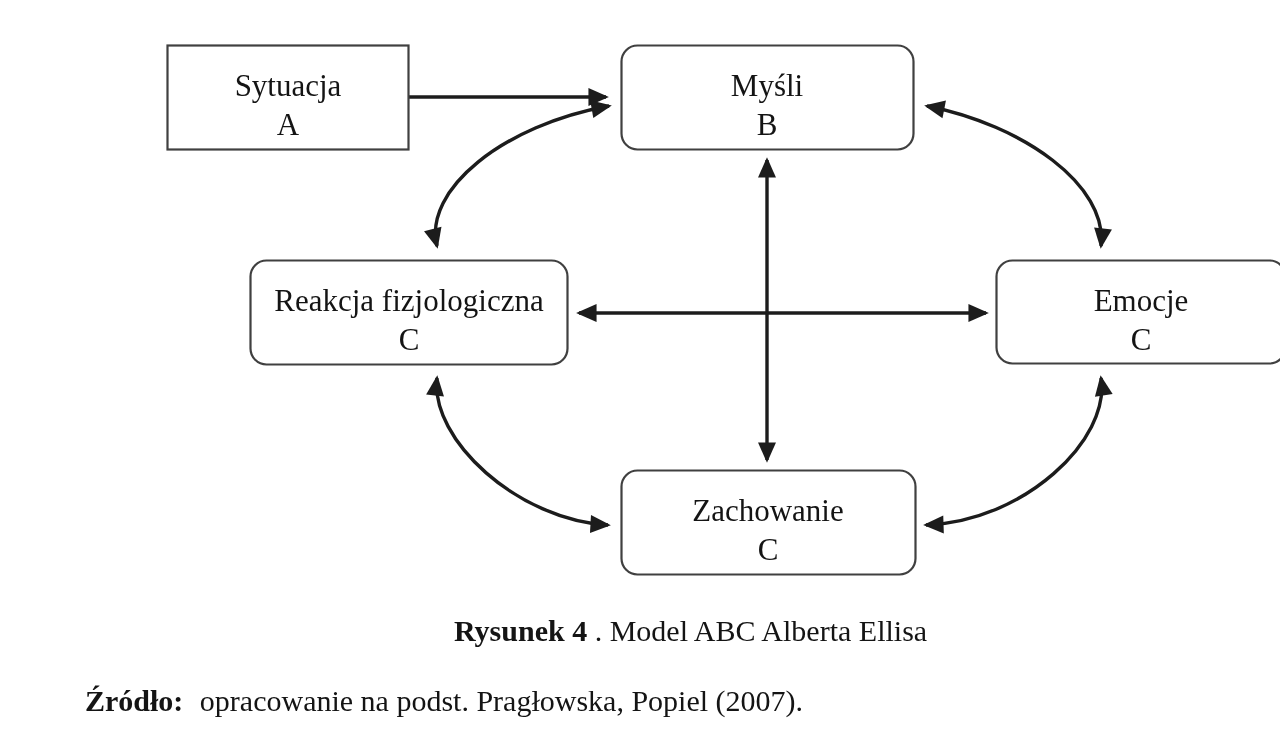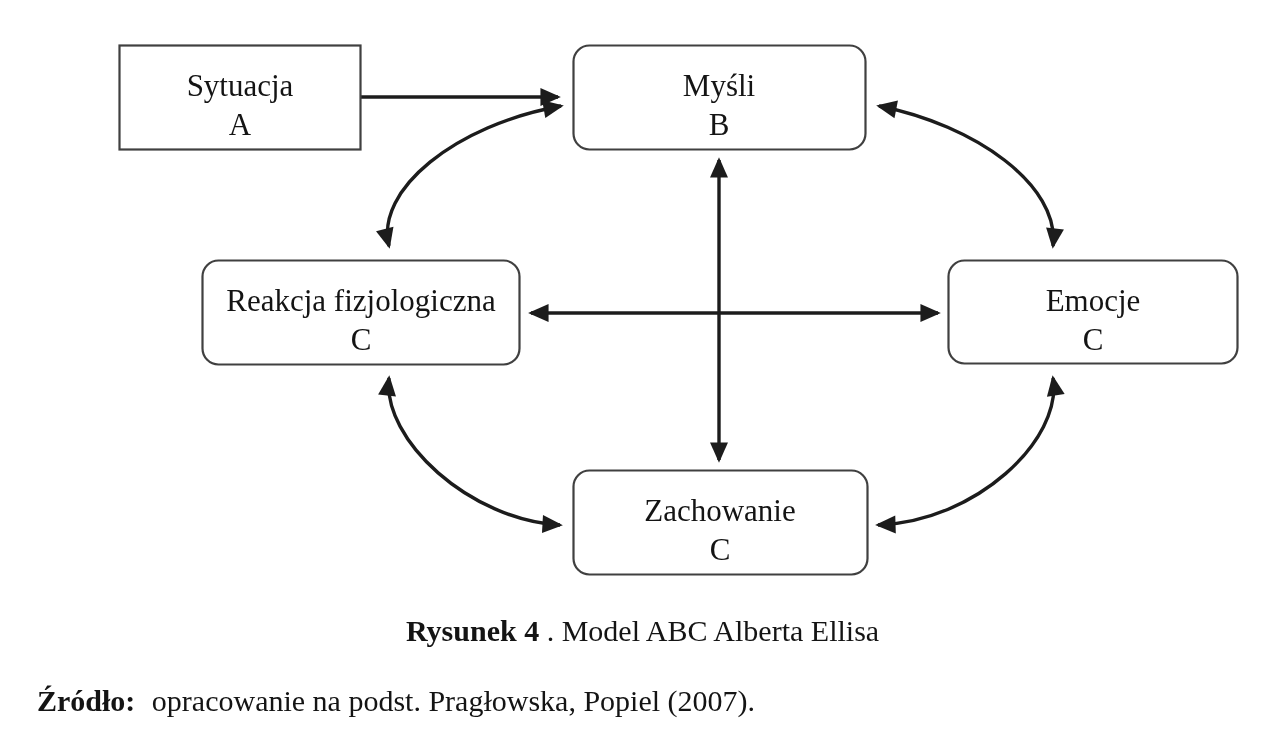--- a/index.html
+++ b/index.html
@@ -9,20 +9,21 @@
     width: 1280px;
     height: 740px;
     overflow: hidden;
     font-family: "Liberation Serif", serif;
   }
   .stage {
     position: relative;
     width: 1212px;
     height: 740px;
     background: #ffffff;
+    padding-left: 48px;
   }
   svg { display: block; }
   .box-rect {
     fill: #ffffff;
     stroke: #404040;
     stroke-width: 2.2;
   }
   .box-label {
     fill: #141414;
     font-family: "Liberation Serif", serif;

